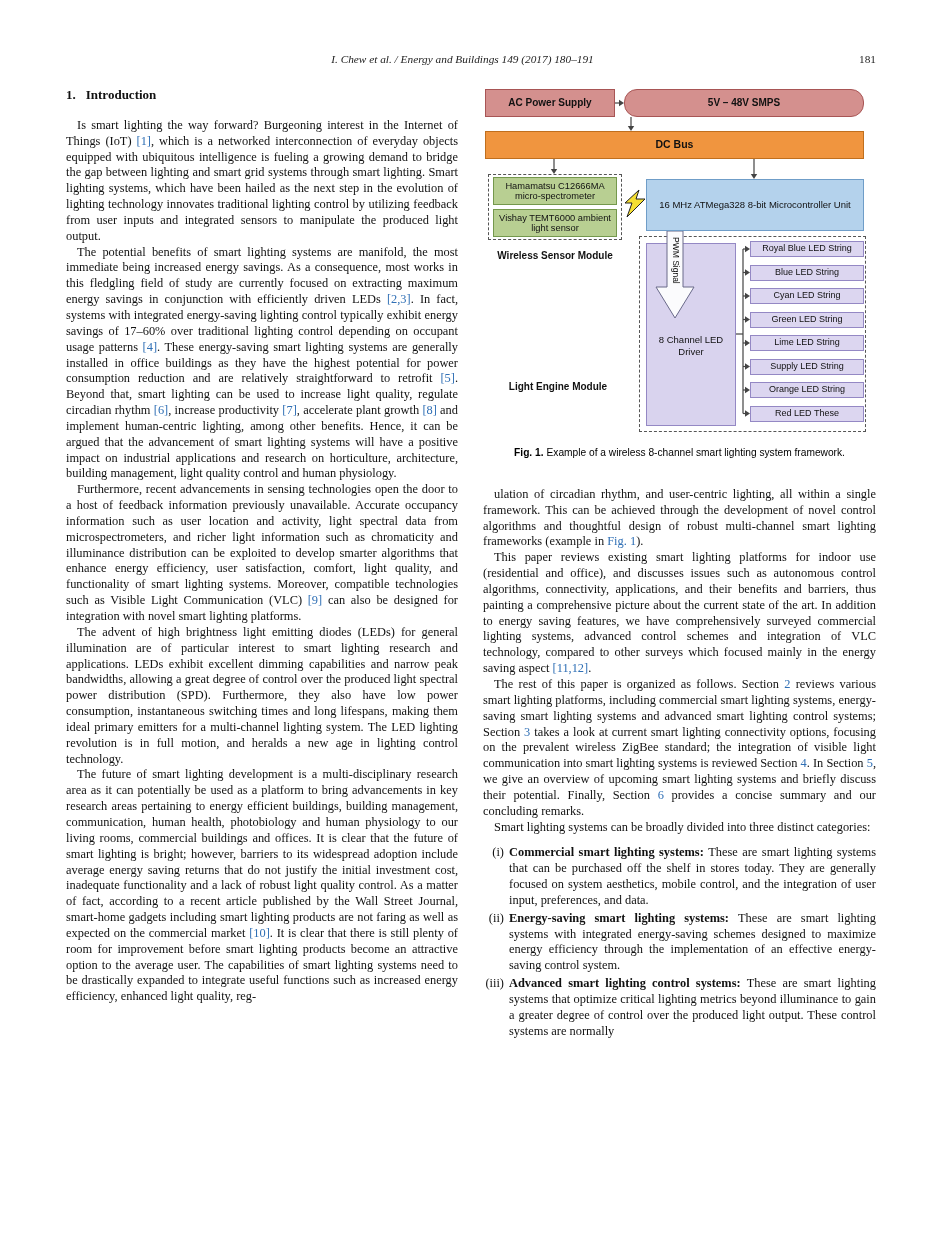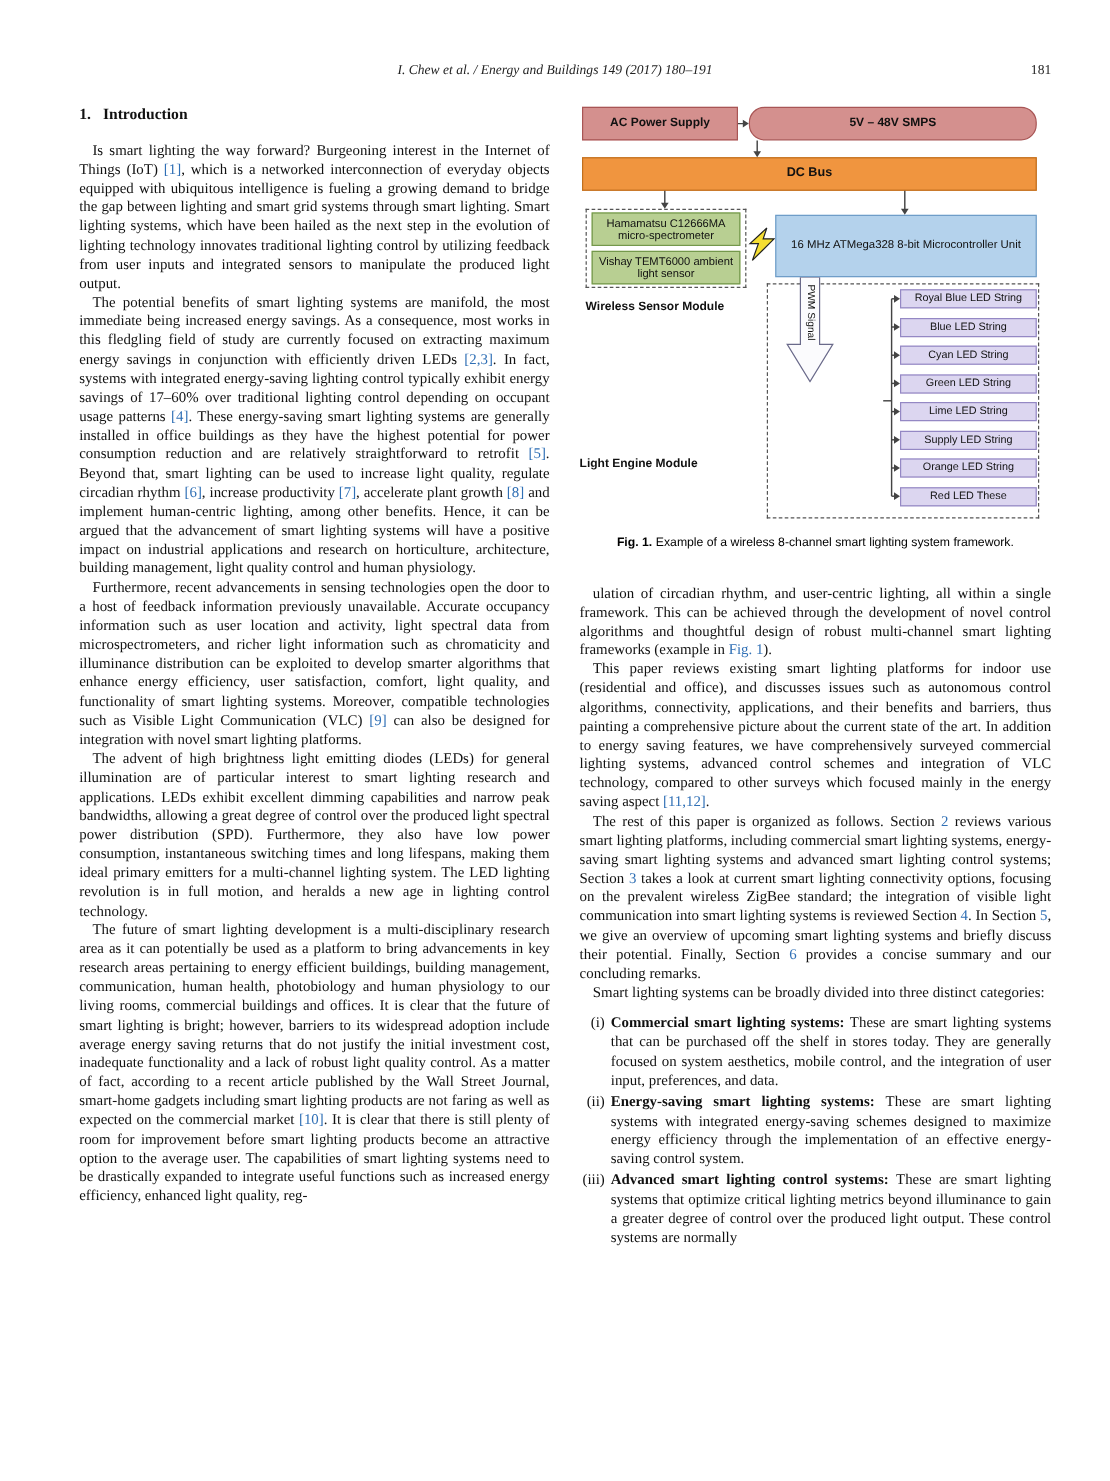--- a/index.html
+++ b/index.html
@@ -58,21 +58,21 @@
                  font-size:9.5px; line-height:11.5px; }
   .pwm { position:absolute; left:172px; top:144px; width:40px; height:88px; }
   .pwm svg { position:absolute; left:0; top:0; }
   .pwm-text { position:absolute; left:0; top:0; right:0; bottom:30px; display:flex;
               align-items:center; justify-content:center; writing-mode:vertical-rl;
               font-size:8.5px; color:#111; }
   .strings { position:absolute; left:267px; top:154px; width:114px;
              display:flex; flex-direction:column; gap:7.5px; }
   .led-string { height:16px; background:var(--c-string); border:1px solid var(--c-string_border);
                 font-size:9px; display:flex; align-items:center; justify-content:center; }
-  .module-label { position:absolute; font-weight:bold; font-size:10px; color:#111; text-align:left; }
+  .module-label { position:absolute; font-weight:bold; font-size:10px; color:#111; text-align:center; }
   .lbl-wireless { left:5px; top:161px; width:134px; }
   .lbl-engine { left:0px; top:292px; width:150px; }
   .bolt { position:absolute; left:139px; top:102px; }
   .connectors { position:absolute; left:0; top:0; pointer-events:none; }
   .connectors line { stroke:#444; stroke-width:1.2; }
   .connectors polygon { fill:#444; }
   .caption { width:100%; text-align:center; font-family:Liberation Sans, sans-serif;
              font-size:10.2px; color:#000; margin:8px 0 26px 0; text-indent:0; }
   .cap-label { font-weight:bold; }
   .cap-text { margin-left:3px; }
@@ -108,20 +108,23 @@
       <div class="blk blk-sensor blk-ambient">Vishay TEMT6000 ambient light sensor</div>
       <div class="module-label lbl-wireless">Wireless Sensor Module</div>
 
       <svg class="bolt" width="25" height="30" viewBox="0 0 25 30">
         <polygon points="17,1 3,14 10,14 5,28 23,10 14,10" fill="var(--c-bolt)" stroke="#222" stroke-width="1"></polygon>
       </svg>
 
       <div class="blk blk-mcu">16 MHz ATMega328 8-bit Microcontroller Unit</div>
 
       <div class="dashed box-engine"></div>
+      <div class="blk blk-driver">
+        <span class="driver-text">8 Channel LED Driver</span>
+      </div>
 
       <div class="pwm">
         <svg width="40" height="88" viewBox="0 0 40 88">
           <path d="M12,0 L28,0 L28,56 L39,56 L20,87 L1,56 L12,56 Z" fill="#fbfbfd" stroke="#6a6a8a" stroke-width="1"></path>
         </svg>
         <span class="pwm-text">PWM Signal</span>
       </div>
 
       <div class="strings">
           <div class="led-string">Royal Blue LED String</div>

